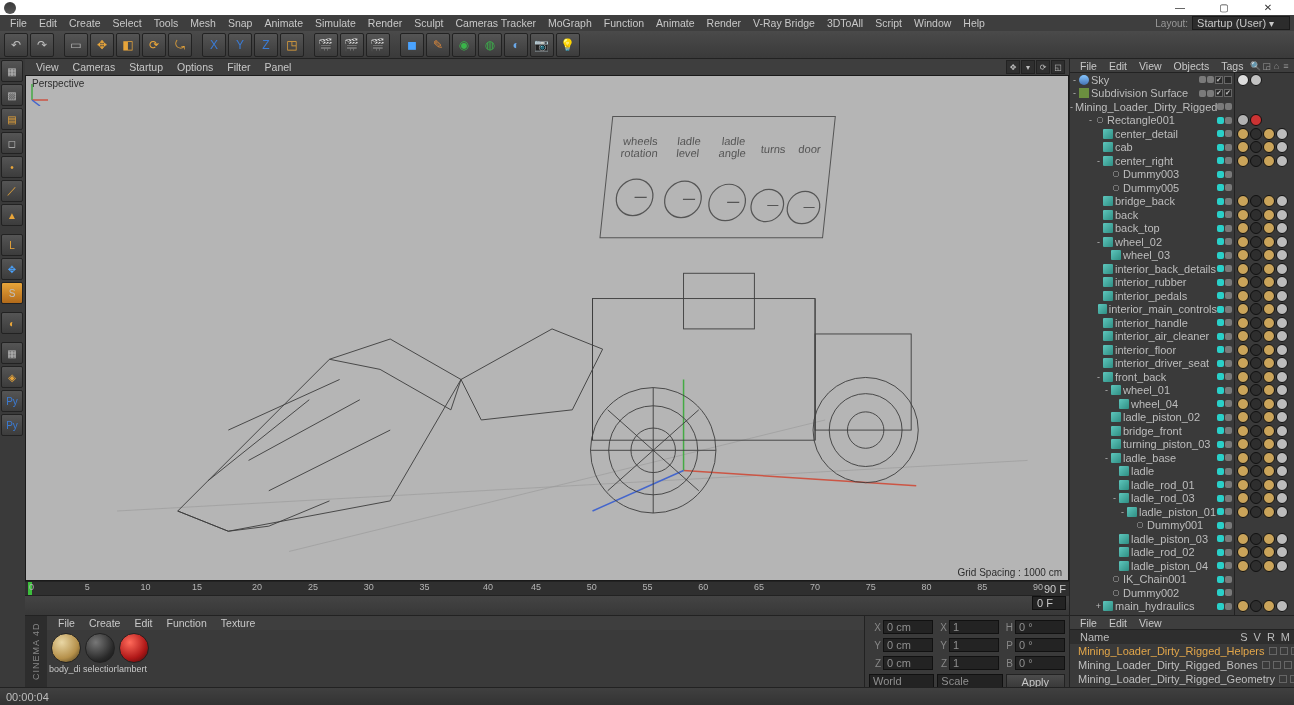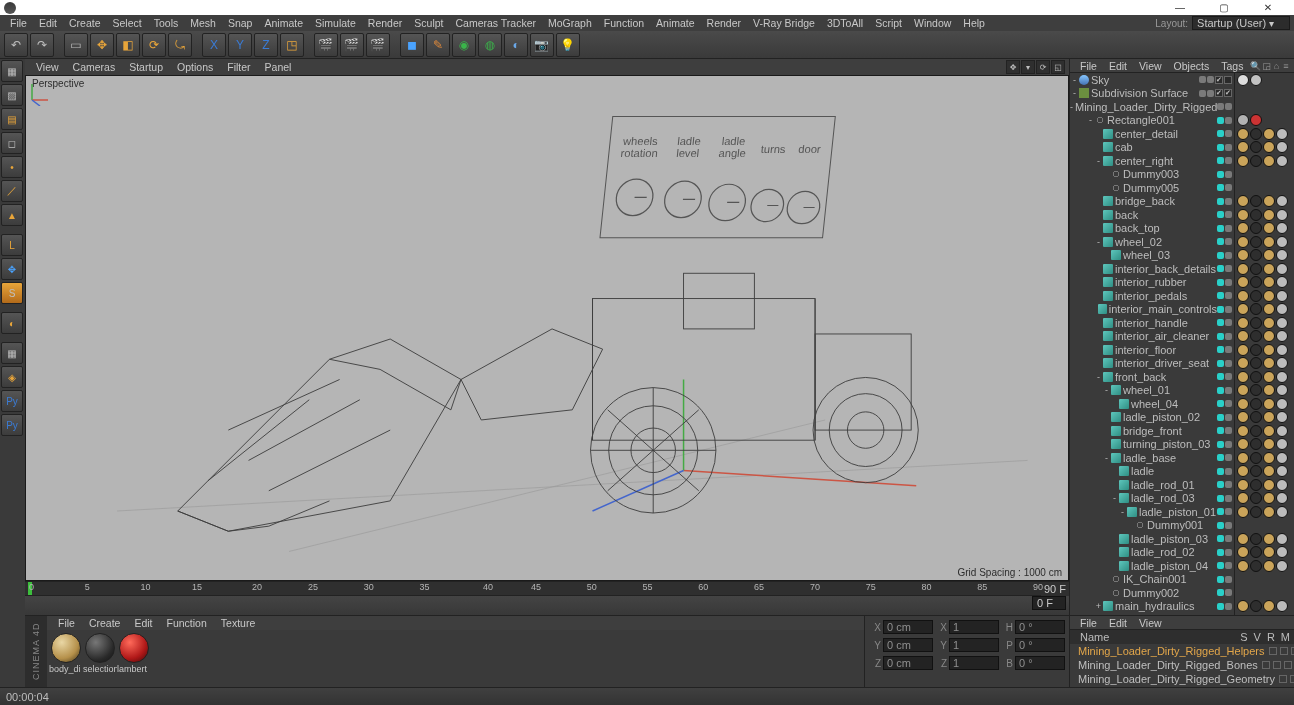--- a/index.html
+++ b/index.html
@@ -414,20 +414,31 @@
             </div>
           <span class="alh">Z</span>
             <div class="afield">
               <span>1</span>
             </div>
           <span class="alh">B</span>
             <div class="afield">
               <span>0 °</span>
             </div>
         </div>
+        <div style="display:flex;gap:3px;padding:0 4px 3px">
+          <div class="afield" style="flex:1">
+              <span>World</span>
+            </div>
+          <div class="afield" style="flex:1">
+              <span>Scale</span>
+            </div>
+          <div class="abtn" style="flex:1">
+              <span>Apply</span>
+            </div>
+        </div>
       </div>
     </div>
   </div>
 
   <div class="rightcol">
     <div class="panelstrip" id="objmenu">
         <span class="mi">File</span>
         <span class="mi">Edit</span>
         <span class="mi">View</span>
         <span class="mi">Objects</span>

